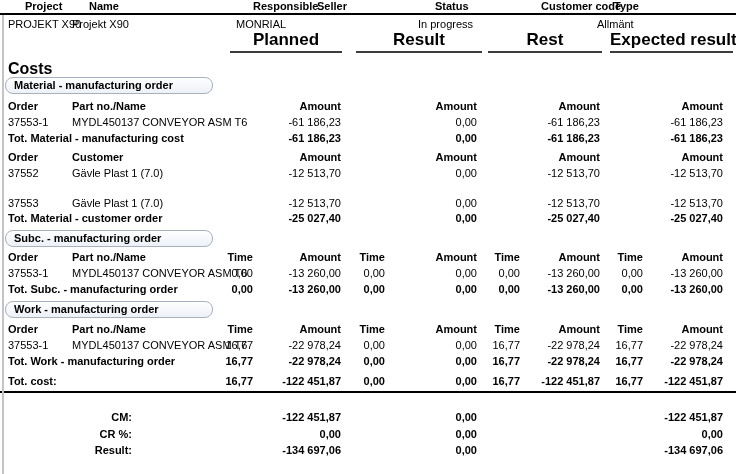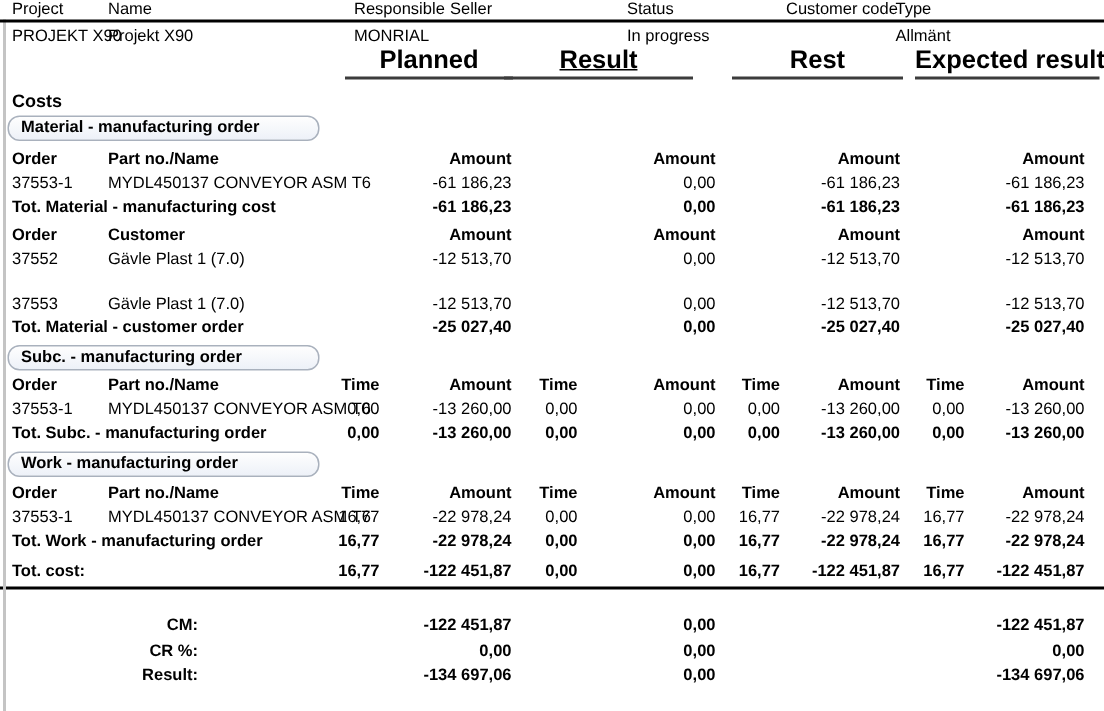--- a/index.html
+++ b/index.html
@@ -10,37 +10,37 @@
     background: #fff;
     font-family: "Liberation Sans", sans-serif;
     font-size: 11px;
     color: #000;
     overflow: hidden;
   }
   .left-border { position:absolute; left:2px; top:13px; bottom:0; width:2px; background:#c4c4c4; }
 
   
   .infobar { position:relative; }
-  .info-labels { position:relative; height:12px; padding-top:1px; font-weight:normal; }
+  .info-labels { position:relative; height:12px; padding-top:1px; font-weight:bold;margin-left:17px; }
   .info-sep { height:2px; background:#000; margin-top:1px; }
   .info-values { position:relative; height:12px; margin-top:3px; }
   .ic { position:absolute; top:0; white-space:nowrap; }
   .ic0 { left:8px; } .ic1 { left:72px; } .ic2 { left:193px;padding-left:43px; } .ic3 { left:300px; }
   .ic4 { left:418px; } .ic5 { left:524px; } .ic6 { left:597px; }
 
   
   .groupheads { position:relative; height:16px; margin-top:7px; }
   .ghead { position:absolute; bottom:0; text-align:center; font-weight:bold; font-size:17px;
            border-bottom:2px solid #3c3c3c; padding-bottom:1px; white-space:nowrap; }
   .gh-planned  { left:230px; width:112px; }
-  .gh-result   { left:336px; width:126px;text-decoration:underline; }
+  .gh-result   { left:356px; width:126px; }
   .gh-rest     { left:488px; width:114px; }
   .gh-expected { left:610px; width:123px; }
 
-  .costs-title { margin-top:7px; padding-left:8px; height:13px; font-weight:bold; font-size:12px; }
+  .costs-title { margin-top:7px; padding-left:8px; height:13px; font-weight:bold; font-size:16px; }
 
   
   .pill {
     margin-top:4px; margin-left:5px; width:208px; height:17px;
     border:1px solid #a9b1bd; border-radius:8px;
     background:linear-gradient(#fefefe,#edf1f8);
     font-weight:bold; line-height:15px; padding-left:8px;
     white-space:nowrap; cursor:default;
   }
   .pill.mt5 { margin-top:5px; }

